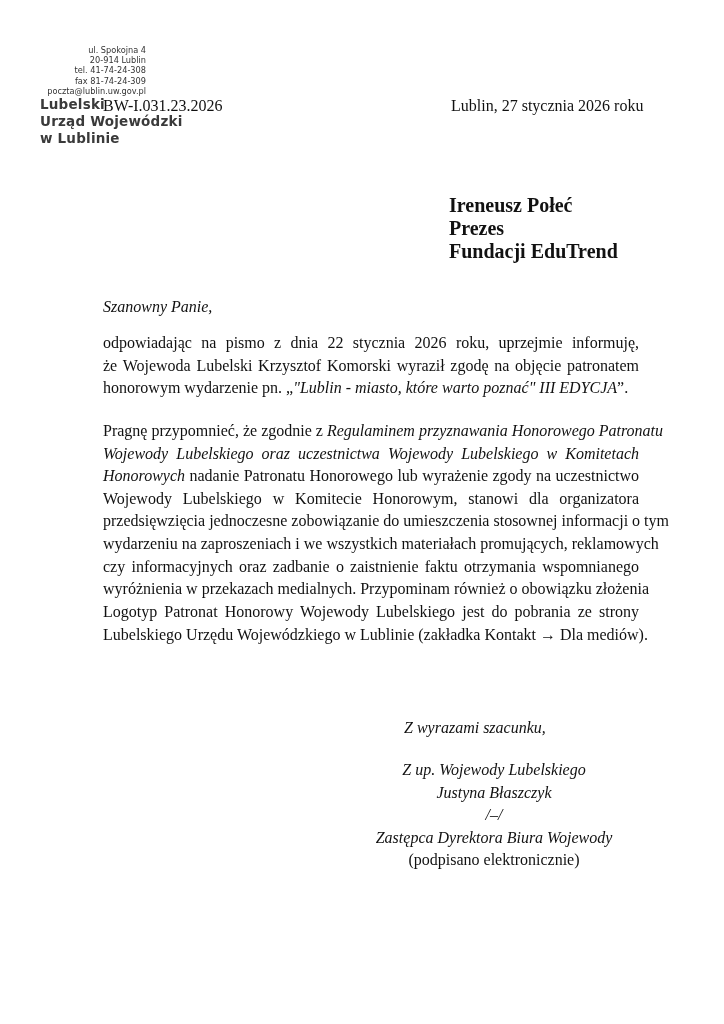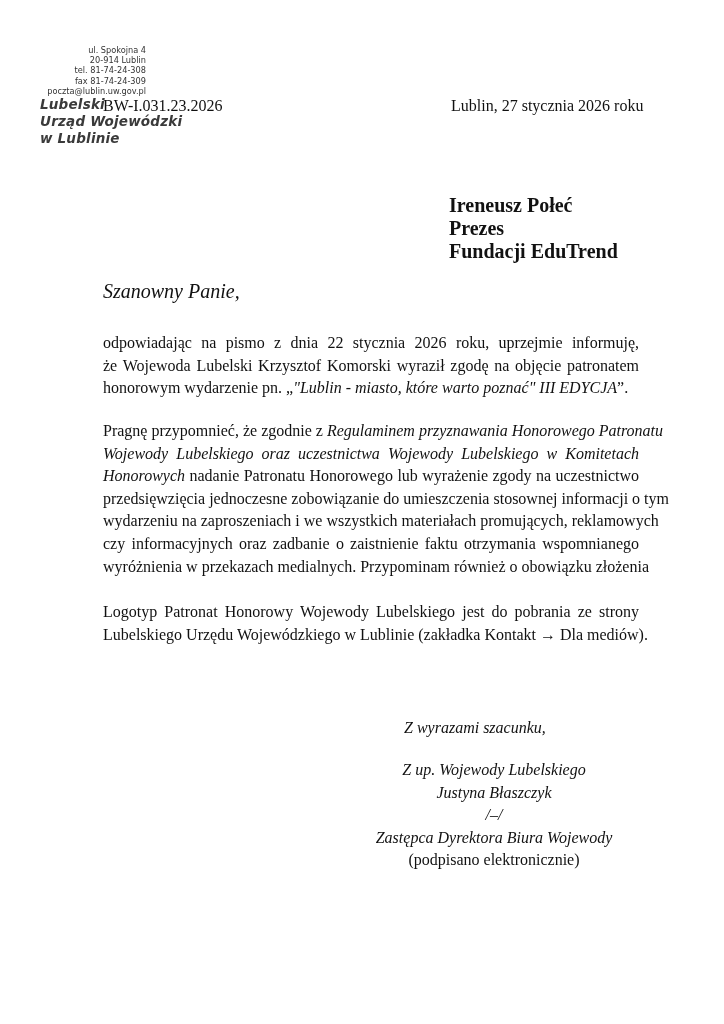--- a/index.html
+++ b/index.html
@@ -3,28 +3,28 @@
   <meta charset="utf-8">
   <style>
     html, body { margin: 0; padding: 0; background: #ffffff; }
     body { width: 724px; height: 1024px; position: relative; overflow: hidden; color: #111; }
     .serif { font-family: "Liberation Serif", "DejaVu Serif", serif; }
     .sans { font-family: "DejaVu Sans", "Liberation Sans", sans-serif; }
 
     .letterhead { position: absolute; left: 40px; top: 44px; height: 52px; display: flex; align-items: stretch; flex-direction: column; }
     .lh-contact { font-size: 8.2px; line-height: 10.2px; text-align: right; color: #333; width: 106px; padding-top: 1px; }
     .lh-bar { width: 4px; background: #6b6b6b; margin: 0 5px 0 6px; }
-    .lh-name { font-weight: bold; font-size: 13.5px; line-height: 17px; color: #3a3a3a; letter-spacing: 0.2px; font-style: italic; }
+    .lh-name { font-weight: bold; font-size: 13.5px; line-height: 17px; color: #3a3a3a; letter-spacing: 0.2px; }
 
     .ref { position: absolute; left: 103px; top: 97px; font-size: 16px; }
     .date { position: absolute; left: 451px; top: 97px; font-size: 16px; }
 
     .recipient { position: absolute; left: 449px; top: 194px; font-size: 20px; font-weight: bold; line-height: 23px; }
 
-    .salutation { position: absolute; left: 103px; top: 280px; font-size: 20px; font-style: italic; }
+    .salutation { position: absolute; left: 103px; top: 298px; font-size: 16px; font-style: italic; }
 
     .body { position: absolute; left: 103px; width: 536px; font-size: 16px; line-height: 22.6px; text-align: justify; }
     .p1 { top: 332px; }
     .p2 { top: 420px; }
     .p3 { top: 601px; }
     .body .line { display: block; text-align: justify; text-align-last: justify; white-space: nowrap; }
     .body .line.last { text-align-last: left; }
     .it { font-style: italic; }
 
     .closing { position: absolute; left: 404px; top: 719px; font-size: 16px; font-style: italic; }
@@ -32,21 +32,21 @@
     .signature .it { display: block; }
     .signature .plain { display: block; font-style: normal; }
   </style>
 </head>
 <body>
 
 <div class="letterhead">
   <div class="lh-contact sans">
     <div>ul. Spokojna 4</div>
     <div>20-914 Lublin</div>
-    <div>tel. 81-74-24-308</div>
+    <div>tel. 41-74-24-308</div>
     <div>fax 81-74-24-309</div>
     <div>poczta@lublin.uw.gov.pl</div>
   </div>
   <div class="lh-bar"></div>
   <div class="lh-name sans">
     <div>Lubelski</div>
     <div>Urząd Wojewódzki</div>
     <div>w Lublinie</div>
   </div>
 </div>
@@ -65,20 +65,21 @@
 <div class="body p1 serif">
   <span class="line">odpowiadając na pismo z dnia 22 stycznia 2026 roku, uprzejmie informuję,</span>
   <span class="line">że Wojewoda Lubelski Krzysztof Komorski wyraził zgodę na objęcie patronatem</span>
   <span class="line last"><span>honorowym wydarzenie pn. „</span><span class="it">"Lublin - miasto, które warto poznać" III EDYCJA</span><span>”.</span></span>
 </div>
 
 <div class="body p2 serif">
   <span class="line"><span>Pragnę przypomnieć, że zgodnie z </span><span class="it">Regulaminem przyznawania Honorowego Patronatu</span></span>
   <span class="line it">Wojewody Lubelskiego oraz uczestnictwa Wojewody Lubelskiego w Komitetach</span>
   <span class="line"><span class="it">Honorowych</span><span> nadanie Patronatu Honorowego lub wyrażenie zgody na uczestnictwo</span></span>
+  <span class="line">Wojewody Lubelskiego w Komitecie Honorowym, stanowi dla organizatora</span>
   <span class="line">przedsięwzięcia jednoczesne zobowiązanie do umieszczenia stosownej informacji o tym</span>
   <span class="line">wydarzeniu na zaproszeniach i we wszystkich materiałach promujących, reklamowych</span>
   <span class="line">czy informacyjnych oraz zadbanie o zaistnienie faktu otrzymania wspomnianego</span>
   <span class="line">wyróżnienia w przekazach medialnych. Przypominam również o obowiązku złożenia</span>
 </div>
 
 <div class="body p3 serif">
   <span class="line">Logotyp Patronat Honorowy Wojewody Lubelskiego jest do pobrania ze strony</span>
   <span class="line last">Lubelskiego Urzędu Wojewódzkiego w Lublinie (zakładka Kontakt → Dla mediów).</span>
 </div>

